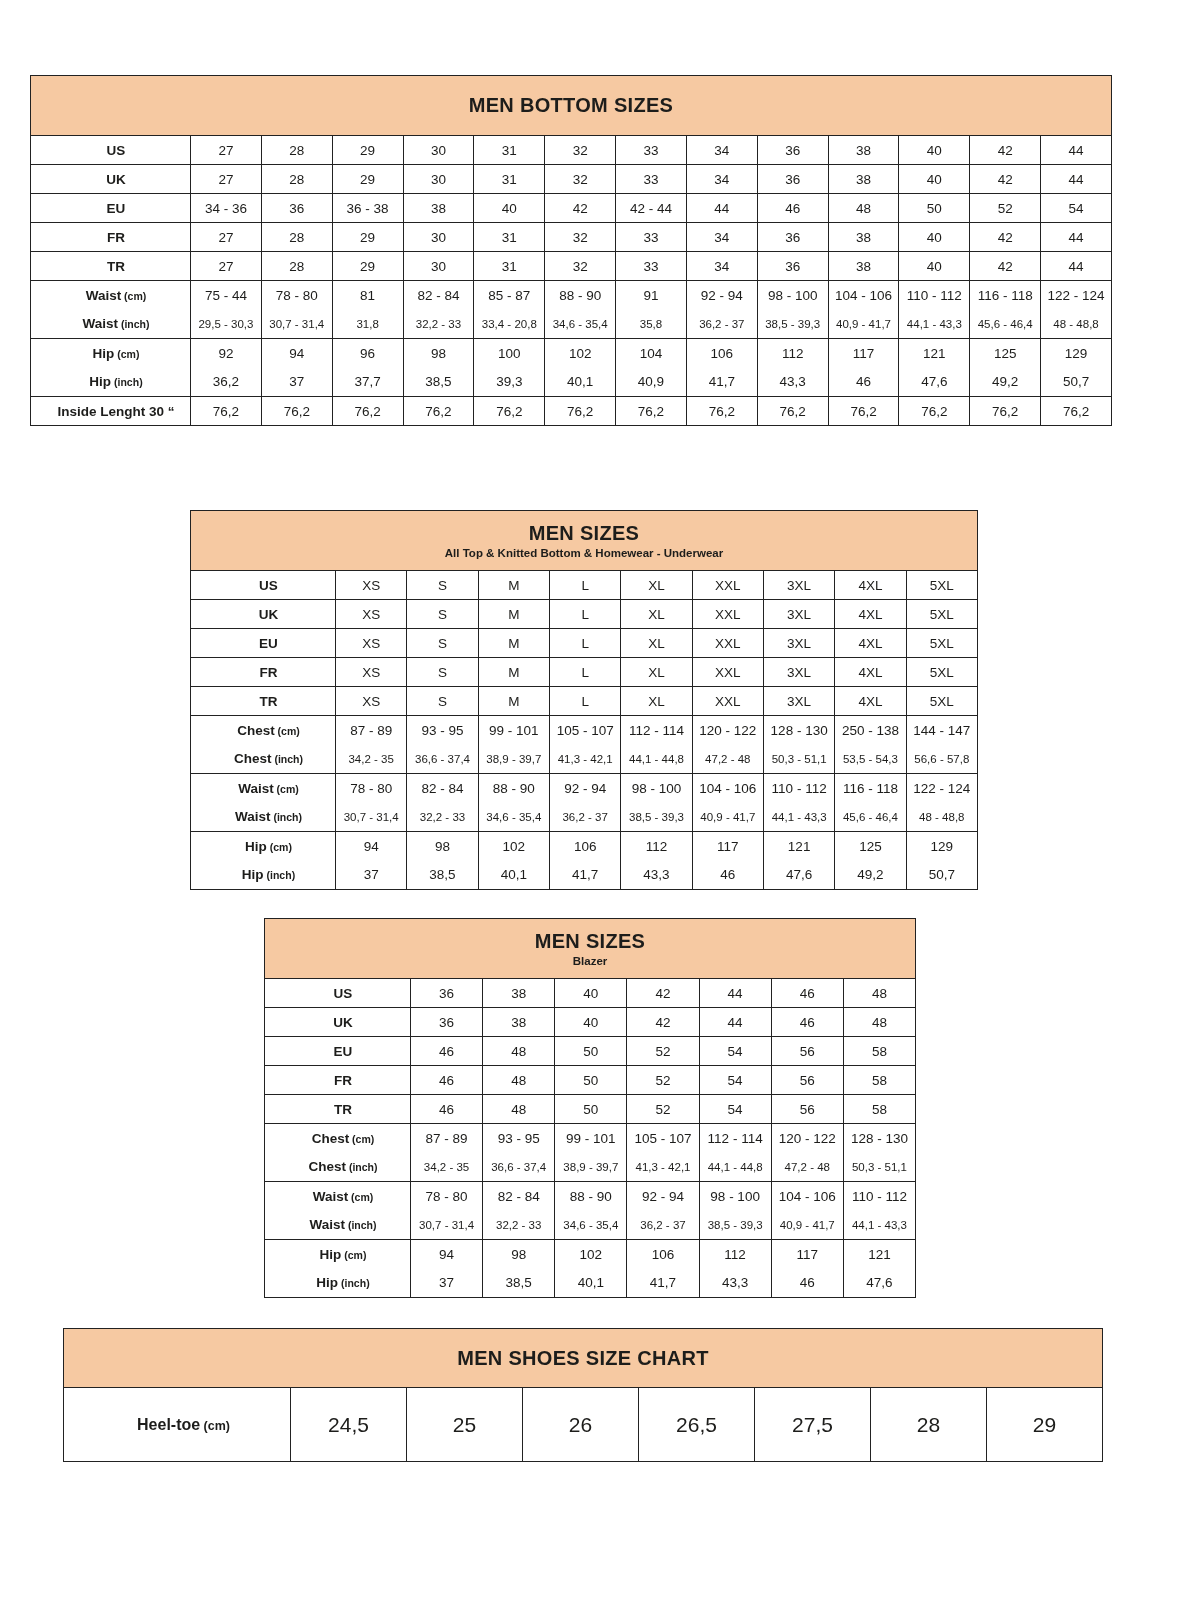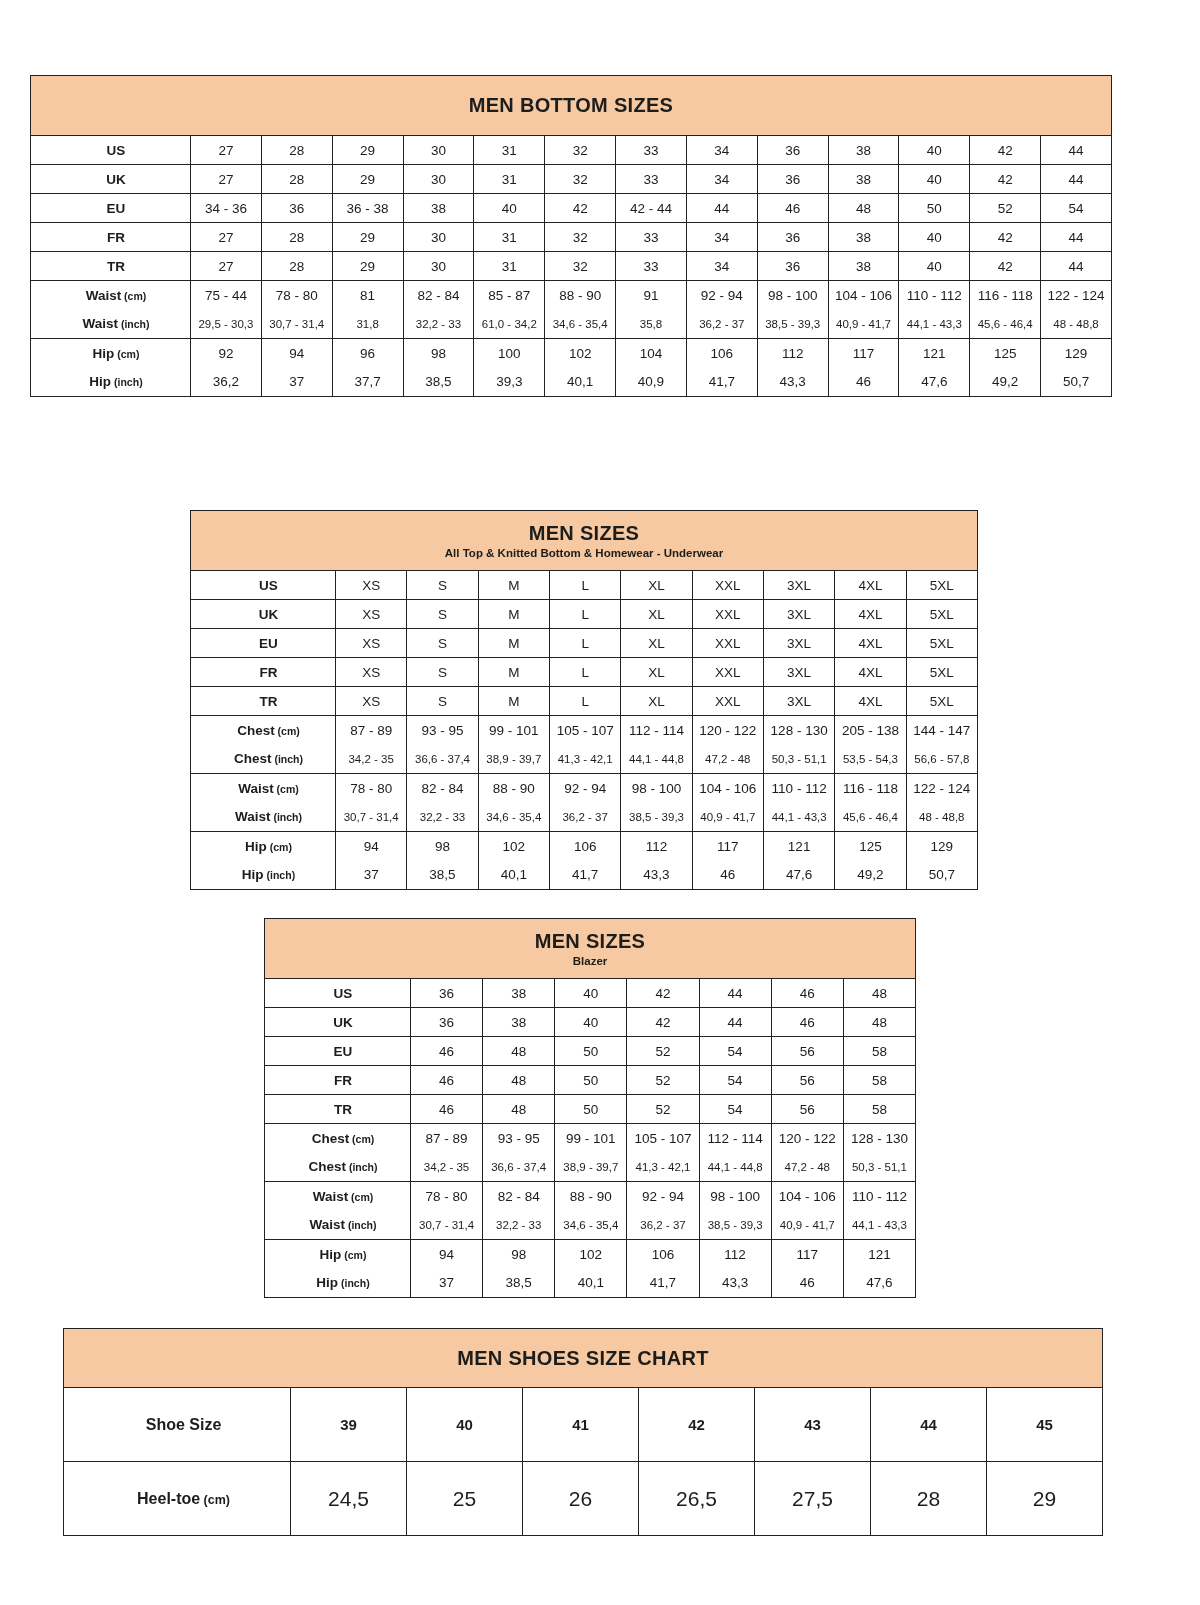--- a/index.html
+++ b/index.html
@@ -195,21 +195,21 @@
             <td>110 - 112</td>
             <td>116 - 118</td>
             <td>122 - 124</td>
           </tr>
           <tr class="r-small pair-bottom">
             <td class="label-cell"><span>Waist</span><span class="unit"> (inch)</span></td>
             <td>29,5 - 30,3</td>
             <td>30,7 - 31,4</td>
             <td>31,8</td>
             <td>32,2 - 33</td>
-            <td>61,0 - 34,2</td>
+            <td>33,4 - 20,8</td>
             <td>34,6 - 35,4</td>
             <td>35,8</td>
             <td>36,2 - 37</td>
             <td>38,5 - 39,3</td>
             <td>40,9 - 41,7</td>
             <td>44,1 - 43,3</td>
             <td>45,6 - 46,4</td>
             <td>48 - 48,8</td>
           </tr>
           <tr class="r-size pair-top">
@@ -236,20 +236,36 @@
             <td>38,5</td>
             <td>39,3</td>
             <td>40,1</td>
             <td>40,9</td>
             <td>41,7</td>
             <td>43,3</td>
             <td>46</td>
             <td>47,6</td>
             <td>49,2</td>
             <td>50,7</td>
+          </tr>
+          <tr class="r-size">
+            <td class="label-cell"><span>Inside Lenght 30 “</span></td>
+            <td>76,2</td>
+            <td>76,2</td>
+            <td>76,2</td>
+            <td>76,2</td>
+            <td>76,2</td>
+            <td>76,2</td>
+            <td>76,2</td>
+            <td>76,2</td>
+            <td>76,2</td>
+            <td>76,2</td>
+            <td>76,2</td>
+            <td>76,2</td>
+            <td>76,2</td>
           </tr>
         </tbody>
     </table>
   </div>
 
   <div class="tbl-wrap tbl2">
     <table class="sizes-table t2">
       <colgroup>
           <col class="lab">
           <col span="9">
@@ -325,21 +341,21 @@
           </tr>
           <tr class="r-size pair-top">
             <td class="label-cell"><span>Chest</span><span class="unit"> (cm)</span></td>
             <td>87 - 89</td>
             <td>93 - 95</td>
             <td>99 - 101</td>
             <td>105 - 107</td>
             <td>112 - 114</td>
             <td>120 - 122</td>
             <td>128 - 130</td>
-            <td>205 - 138</td>
+            <td>250 - 138</td>
             <td>144 - 147</td>
           </tr>
           <tr class="r-small pair-bottom">
             <td class="label-cell"><span>Chest</span><span class="unit"> (inch)</span></td>
             <td>34,2 - 35</td>
             <td>36,6 - 37,4</td>
             <td>38,9 - 39,7</td>
             <td>41,3 - 42,1</td>
             <td>44,1 - 44,8</td>
             <td>47,2 - 48</td>
@@ -535,30 +551,20 @@
           <col span="7">
         </colgroup>
       <thead>
         <tr>
           <th class="table-header" colspan="8">
             <div class="tbl-title">MEN SHOES SIZE CHART</div>
           </th>
         </tr>
       </thead>
       <tbody>
-          <tr class="r-bold">
-            <td class="label-cell"><span>Shoe Size</span></td>
-            <td>39</td>
-            <td>40</td>
-            <td>41</td>
-            <td>42</td>
-            <td>43</td>
-            <td>44</td>
-            <td>45</td>
-          </tr>
           <tr class="r-big">
             <td class="label-cell"><span>Heel-toe</span><span class="unit"> (cm)</span></td>
             <td>24,5</td>
             <td>25</td>
             <td>26</td>
             <td>26,5</td>
             <td>27,5</td>
             <td>28</td>
             <td>29</td>
           </tr>

